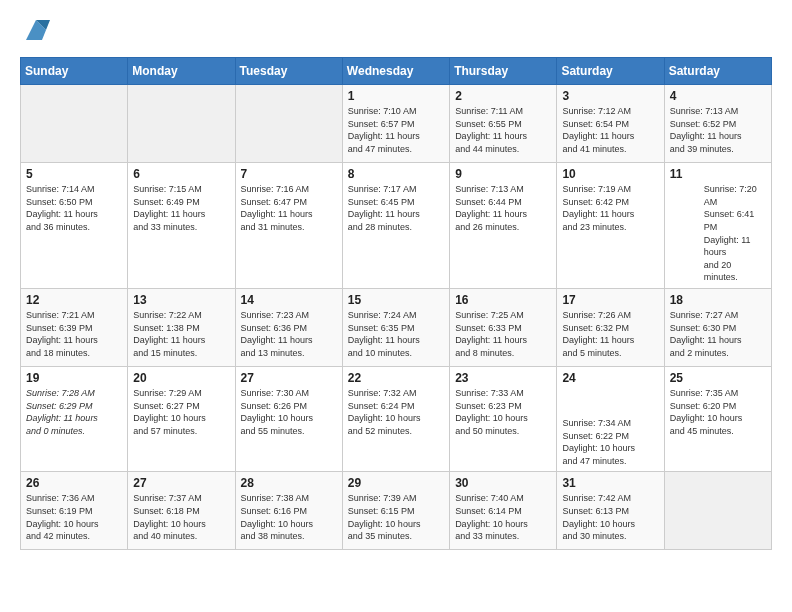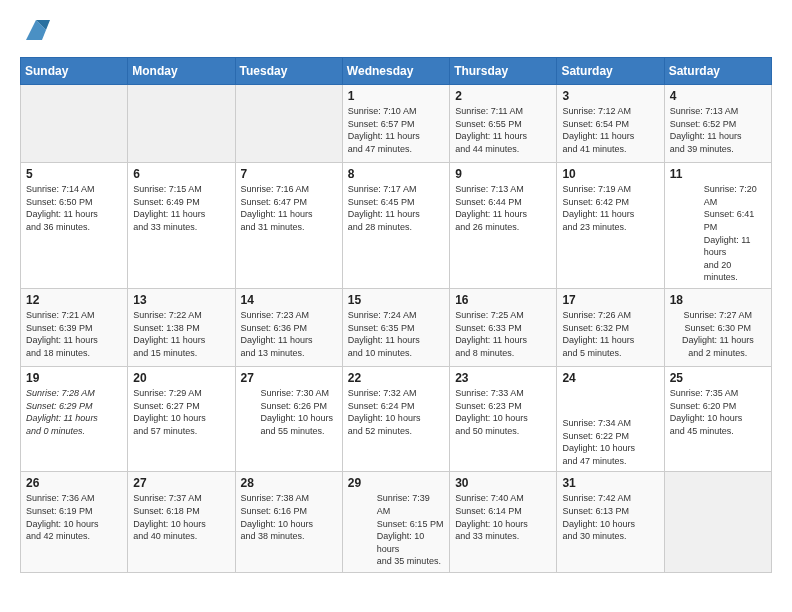--- a/index.html
+++ b/index.html
@@ -249,21 +249,21 @@
           </td>
           <td>
             <div class="day-number">17</div>
             <div class="day-info" style="white-space: pre-line;">Sunrise: 7:26 AM
 Sunset: 6:32 PM
 Daylight: 11 hours
 and 5 minutes.</div>
           </td>
           <td>
             <div class="day-number">18</div>
-            <div class="day-info" style="white-space: pre-line; text-align: center;">Sunrise: 7:27 AM
+            <div class="day-info" style="white-space: pre-line;">Sunrise: 7:27 AM
 Sunset: 6:30 PM
 Daylight: 11 hours
 and 2 minutes.</div>
           </td>
         </tr>
         <tr>
           <td>
             <div class="day-number">19</div>
             <div class="day-info" style="white-space: pre-line; font-style: italic;">Sunrise: 7:28 AM
 Sunset: 6:29 PM
@@ -272,21 +272,21 @@
           </td>
           <td>
             <div class="day-number">20</div>
             <div class="day-info" style="white-space: pre-line;">Sunrise: 7:29 AM
 Sunset: 6:27 PM
 Daylight: 10 hours
 and 57 minutes.</div>
           </td>
           <td>
             <div class="day-number">27</div>
-            <div class="day-info" style="white-space: pre-line; margin-left: 20px;">Sunrise: 7:30 AM
+            <div class="day-info" style="white-space: pre-line;">Sunrise: 7:30 AM
 Sunset: 6:26 PM
 Daylight: 10 hours
 and 55 minutes.</div>
           </td>
           <td>
             <div class="day-number">22</div>
             <div class="day-info" style="white-space: pre-line;">Sunrise: 7:32 AM
 Sunset: 6:24 PM
 Daylight: 10 hours
 and 52 minutes.</div>
@@ -330,21 +330,21 @@
           </td>
           <td>
             <div class="day-number">28</div>
             <div class="day-info" style="white-space: pre-line;">Sunrise: 7:38 AM
 Sunset: 6:16 PM
 Daylight: 10 hours
 and 38 minutes.</div>
           </td>
           <td>
             <div class="day-number">29</div>
-            <div class="day-info" style="white-space: pre-line; margin-left: 29px;">Sunrise: 7:39 AM
+            <div class="day-info" style="white-space: pre-line;">Sunrise: 7:39 AM
 Sunset: 6:15 PM
 Daylight: 10 hours
 and 35 minutes.</div>
           </td>
           <td>
             <div class="day-number">30</div>
             <div class="day-info" style="white-space: pre-line;">Sunrise: 7:40 AM
 Sunset: 6:14 PM
 Daylight: 10 hours
 and 33 minutes.</div>

